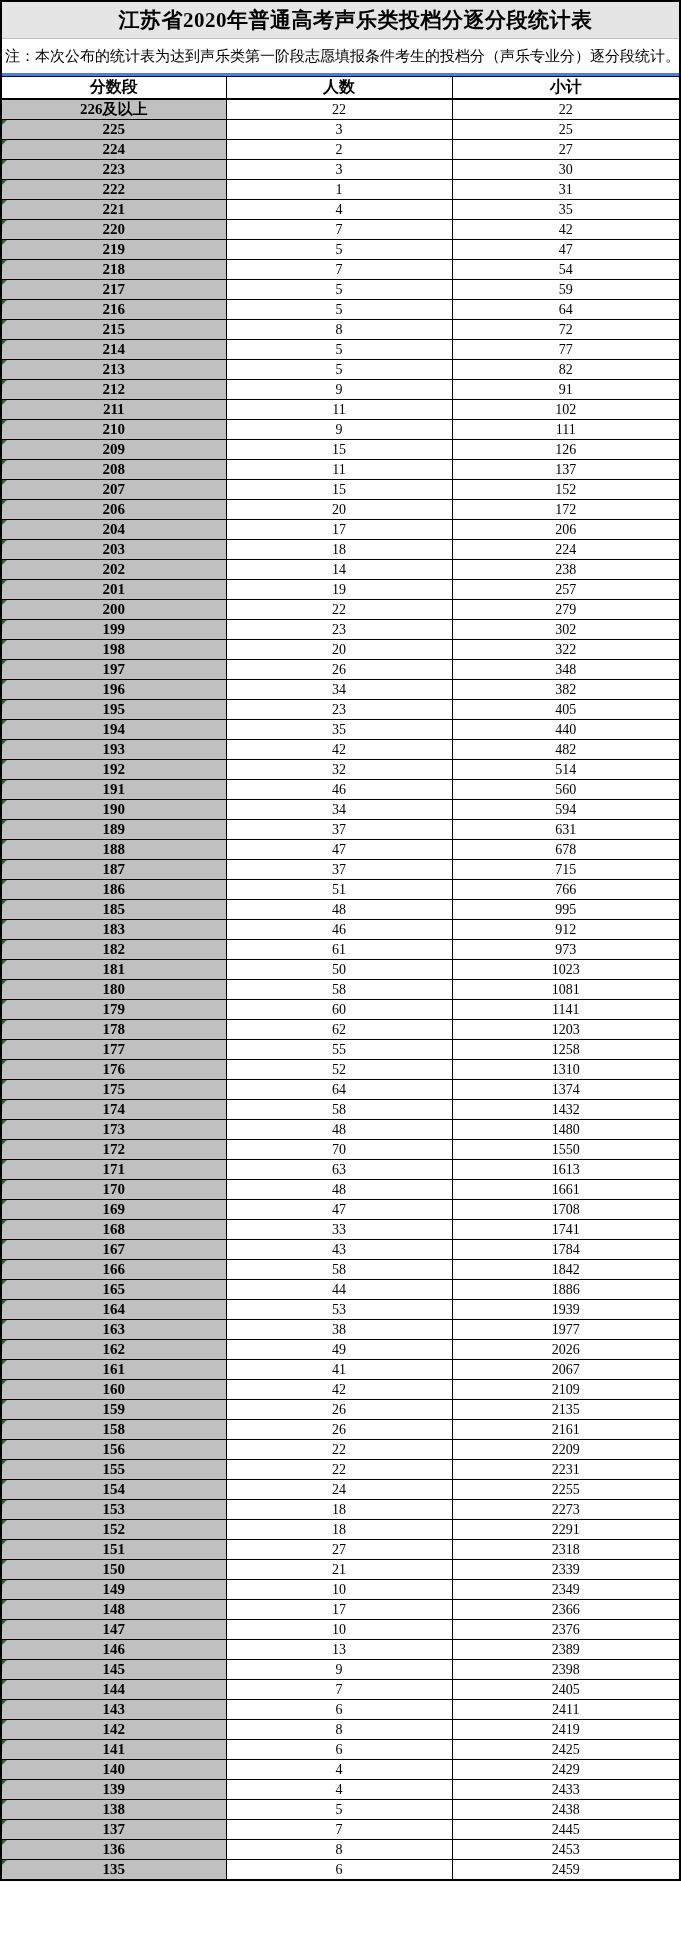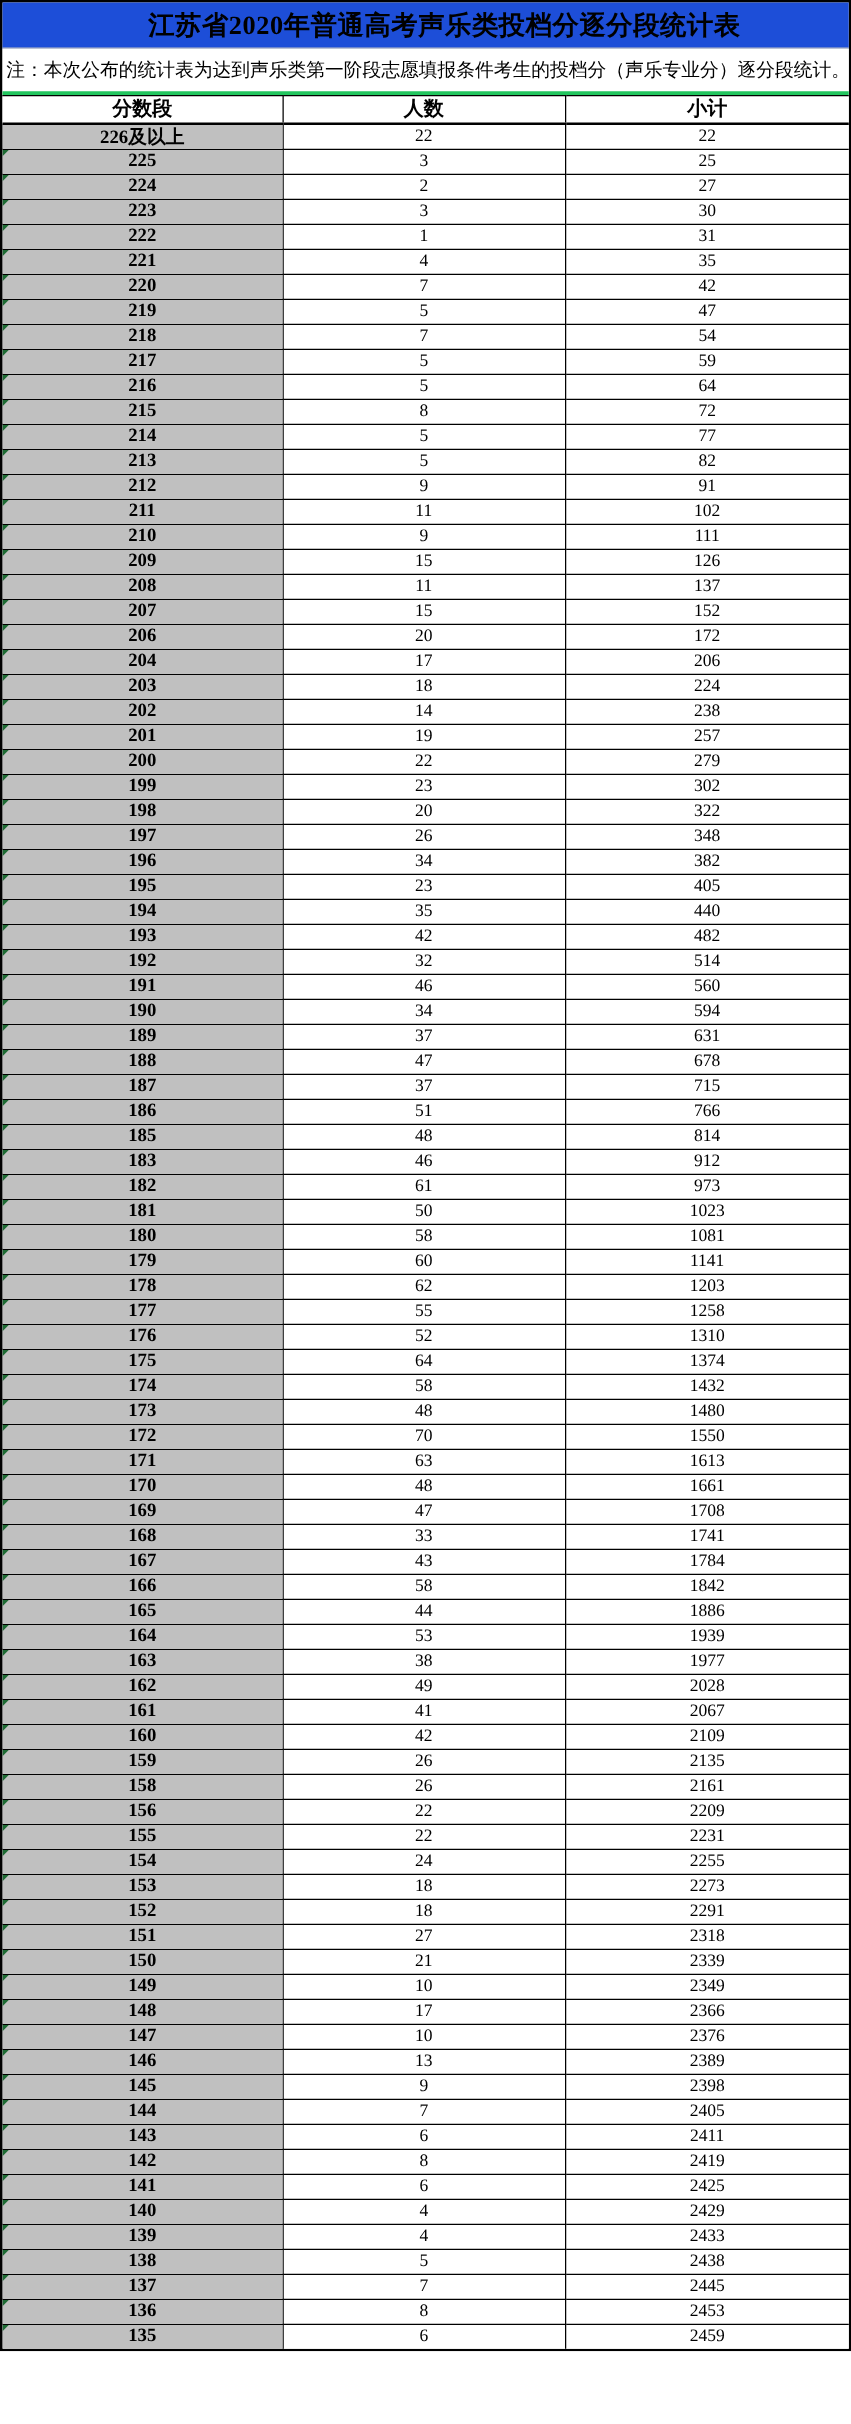--- a/index.html
+++ b/index.html
@@ -11,31 +11,31 @@
   .page {
     width:677px;
     border:2px solid #000;
     box-sizing:content-box;
   }
   .title-box {
     height:36px;
     display:flex; align-items:center; justify-content:center;
     font-size:21px; font-weight:bold;
     border-bottom:1px solid #bfbfbf;
-    background:#1d4ed8;
+    background:#e5e5e5;
     letter-spacing:0.5px;
     white-space:nowrap;
     padding-left:30px;
   }
   .note-box {
     height:34px;
     display:flex; align-items:center;
     padding-left:3px;
     font-size:15px;
-    border-bottom:3px solid #22c55e;
+    border-bottom:3px solid #3b82f6;
     background:#fff;
     white-space:nowrap;
   }
   table.score-table {
     width:677px;
     border-collapse:collapse;
     table-layout:fixed;
     padding-left:20px;
   }
   .score-table th {
@@ -291,21 +291,21 @@
           <td class="num"><span>715</span></td>
         </tr>
         <tr>
           <td class="score"><i class="tri"></i><span>186</span></td>
           <td class="num"><span>51</span></td>
           <td class="num"><span>766</span></td>
         </tr>
         <tr>
           <td class="score"><i class="tri"></i><span>185</span></td>
           <td class="num"><span>48</span></td>
-          <td class="num"><span>814</span></td>
+          <td class="num"><span>995</span></td>
         </tr>
         <tr>
           <td class="score"><i class="tri"></i><span>183</span></td>
           <td class="num"><span>46</span></td>
           <td class="num"><span>912</span></td>
         </tr>
         <tr>
           <td class="score"><i class="tri"></i><span>182</span></td>
           <td class="num"><span>61</span></td>
           <td class="num"><span>973</span></td>
@@ -401,21 +401,21 @@
           <td class="num"><span>1939</span></td>
         </tr>
         <tr>
           <td class="score"><i class="tri"></i><span>163</span></td>
           <td class="num"><span>38</span></td>
           <td class="num"><span>1977</span></td>
         </tr>
         <tr>
           <td class="score"><i class="tri"></i><span>162</span></td>
           <td class="num"><span>49</span></td>
-          <td class="num"><span>2028</span></td>
+          <td class="num"><span>2026</span></td>
         </tr>
         <tr>
           <td class="score"><i class="tri"></i><span>161</span></td>
           <td class="num"><span>41</span></td>
           <td class="num"><span>2067</span></td>
         </tr>
         <tr>
           <td class="score"><i class="tri"></i><span>160</span></td>
           <td class="num"><span>42</span></td>
           <td class="num"><span>2109</span></td>

